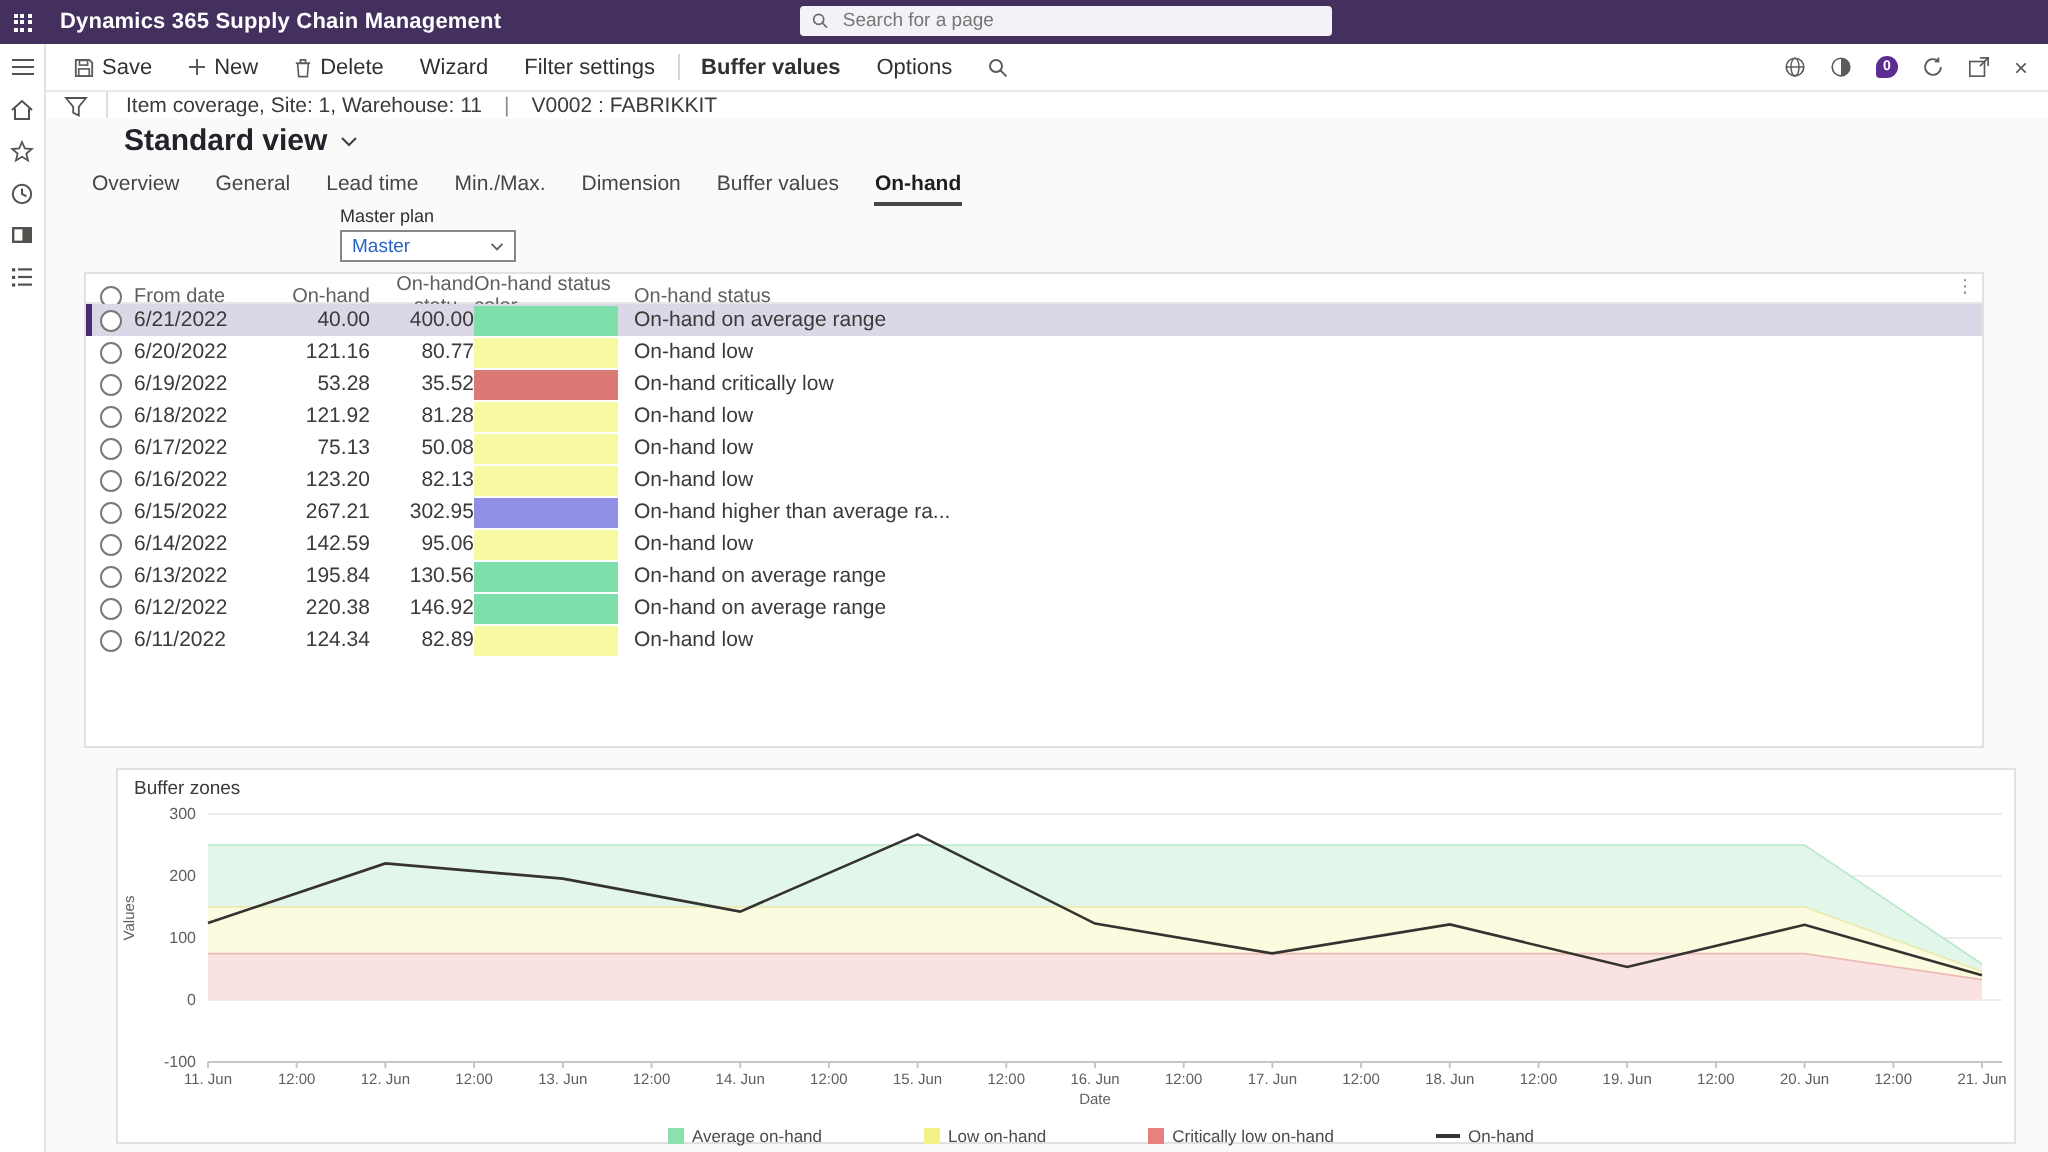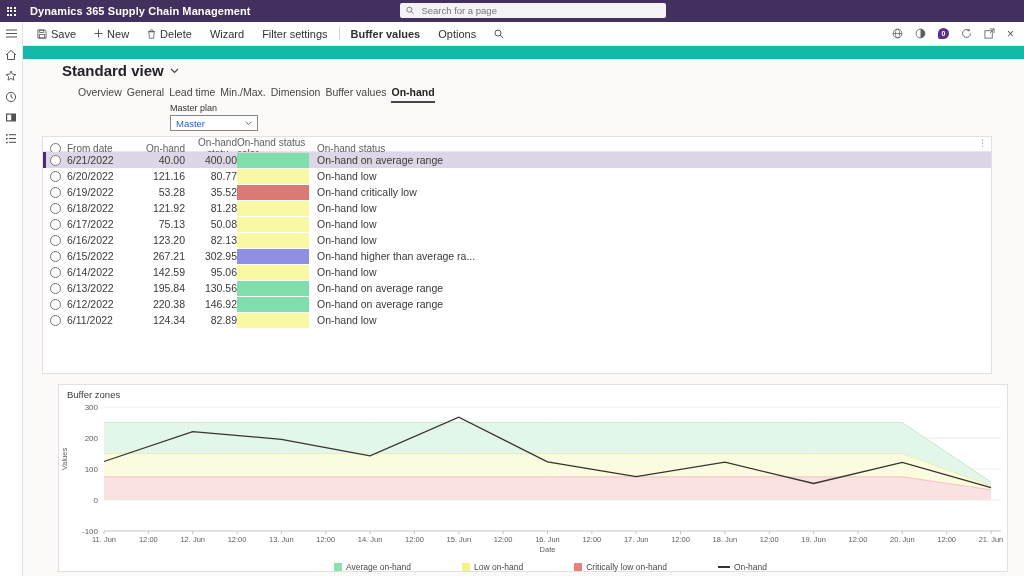--- a/index.html
+++ b/index.html
@@ -38,21 +38,21 @@
          display:flex;align-items:center;justify-content:center;font-weight:700;}
   .close-x{font-size:12px;color:#5c5b5a;line-height:1;}
   .crumbrow{height:14px;background:#fff;border-bottom:1px solid #eceae8;display:flex;align-items:center;
             font-size:10.5px;color:#3b3a39;padding-left:10px;gap:9px;}
   .crumb-div{width:1px;height:14px;background:#e0dedc;}
   .crumb-sep{color:#8a8886;padding:0 2px;}
   
   .content{position:absolute;left:0;right:0;top:37px;bottom:0;background:#fbfaf9;}
   .page-title{position:absolute;left:40px;top:3px;font-size:15px;font-weight:700;color:#23212a;
               display:flex;align-items:center;gap:6px;}
-  .tabs{position:absolute;left:56px;top:27px;display:flex;gap:5px;font-size:10.5px;color:#484644;justify-content:flex-end;}
+  .tabs{position:absolute;left:24px;top:27px;display:flex;gap:18px;font-size:10.5px;color:#484644;justify-content:flex-end;}
   .tab{padding-bottom:3px;cursor:pointer;border-bottom:2px solid transparent;}
   .tab.active{font-weight:700;color:#201f1e;border-bottom-color:#47454a;}
   .filter-box{position:absolute;left:40px;top:56px;width:104px;height:14px;border:1px solid #8a8886;
               background:#fff;display:flex;align-items:center;padding:0 4px;gap:4px;margin-top:25px;}
   .filter-box input{border:none;outline:none;font-size:9.5px;color:#5a5a5a;width:100%;
               font-family:"Liberation Sans",sans-serif;background:transparent;}
   .mp-label{position:absolute;left:148px;top:44px;font-size:9px;color:#323130;}
   .mp-select{position:absolute;left:148px;top:56px;width:76px;height:14px;border:1px solid #8a8886;
              background:#fff;display:flex;align-items:center;justify-content:space-between;
              padding:0 5px;font-size:9.5px;color:#2864c5;cursor:pointer;}
@@ -219,20 +219,29 @@
             <path d="M8.9 0.8 L9 3 L6.9 2.9" fill="none" stroke="#5c5b5a" stroke-width="1"></path>
           </svg>
         <svg width="11" height="11" viewBox="0 0 12 12">
             <rect x="1" y="3" width="8" height="8" fill="none" stroke="#5c5b5a" stroke-width="0.9"></rect>
             <path d="M6.5 1 H11 V5.5 M11 1 L6.5 5.5" fill="none" stroke="#5c5b5a" stroke-width="0.9"></path>
           </svg>
         <span class="close-x">×</span>
       </div>
     </div>
 
+    <div class="crumbrow">
+      <svg width="12" height="11" viewBox="0 0 12 11">
+          <path d="M1 1 H11 L7.4 5.4 V9.8 L4.6 8.4 V5.4 Z" fill="none" stroke="#54524f" stroke-width="0.9"></path>
+        </svg>
+      <div class="crumb-div"></div>
+      <span>Item coverage, Site: 1, Warehouse: 11</span>
+      <span class="crumb-sep">|</span>
+      <span>V0002 : FABRIKKIT</span>
+    </div>
 
     <div class="content">
       <div class="page-title">
         <span>Standard view</span>
         <svg width="9" height="6" viewBox="0 0 9 6">
             <path d="M1 1 L4.5 4.5 L8 1" fill="none" stroke="#444" stroke-width="1.1"></path>
           </svg>
       </div>
 
       <nav class="tabs" id="tabs">

